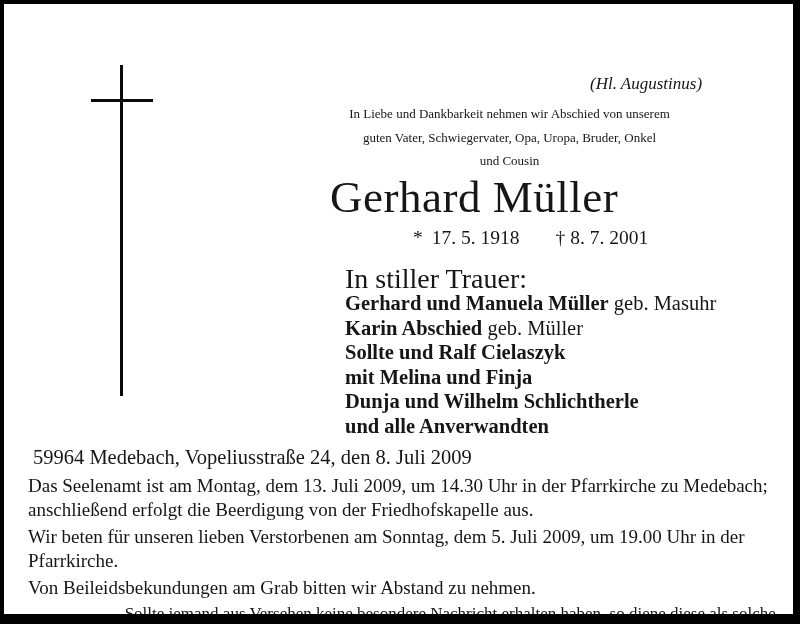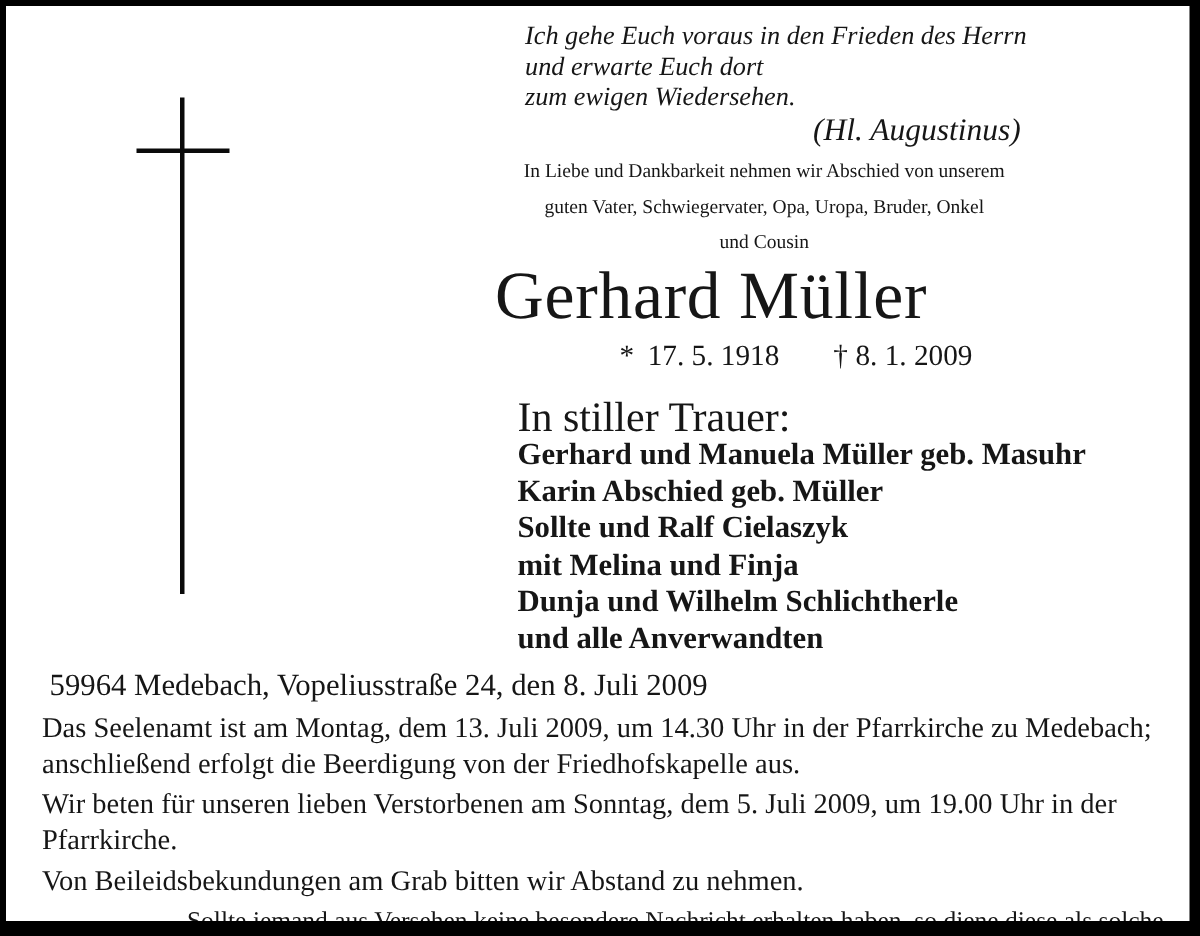--- a/index.html
+++ b/index.html
@@ -43,23 +43,23 @@
     position: absolute;
     left: 350px; top: 13px;
     width: 350px;
     font-style: italic;
     font-size: 17.5px;
     line-height: 20.5px;
     white-space: nowrap;
   }
   .epigraph-attribution {
     position: absolute;
-    left: 542px; top: 74px;
+    left: 590px; top: 74px;
     font-style: italic;
-    font-size: 21px;
+    font-size: 17px;
     white-space: nowrap;
   }
 
   
   .intro {
     position: absolute;
     left: 237px; top: 102px;
     width: 545px;
     font-size: 13px;
     line-height: 23.5px;
@@ -100,21 +100,21 @@
     white-space: nowrap;
   }
   .mourners {
     position: absolute;
     left: 345px; top: 291px;
     font-size: 20.5px;
     line-height: 24.6px;
     white-space: nowrap;
   }
   .mourner-name { font-weight: bold; }
-  .mourner-suffix { font-weight: bold; }
+  .mourner-suffix { font-weight: normal; }
 
   
   .dateline {
     position: absolute;
     left: 33px; top: 446px;
     font-size: 20.5px;
     white-space: nowrap;
   }
   .dateline-city { font-weight: normal; }
 
@@ -143,43 +143,38 @@
   <div class="frame-edge frame-top"></div>
   <div class="frame-edge frame-left"></div>
   <div class="frame-edge frame-right"></div>
   <div class="frame-edge frame-bottom"></div>
 
   <div>
     <div class="cross-v"></div>
     <div class="cross-h"></div>
   </div>
 
-  <div class="epigraph">
-    <div>Ich gehe Euch voraus in den Frieden des Herrn</div>
-    <div>und erwarte Euch dort</div>
-    <div>zum ewigen Wiedersehen.</div>
-  </div>
   <div class="epigraph-attribution">(Hl. Augustinus)</div>
 
   <div class="intro">
     <div>In Liebe und Dankbarkeit nehmen wir Abschied von unserem</div>
     <div>guten Vater, Schwiegervater, Opa, Uropa, Bruder, Onkel</div>
     <div>und Cousin</div>
   </div>
 
   <div class="deceased-name">Gerhard Müller</div>
 
   <div class="dates">
     <div class="date-group birth">
       <span class="date-symbol">*</span>
       <span>17. 5. 1918</span>
     </div>
     <div class="date-group death">
       <span class="date-symbol">†</span>
-      <span>8. 1. 2009</span>
+      <span>8. 7. 2001</span>
     </div>
   </div>
 
   <div class="mourning-header">In stiller Trauer:</div>
   <div class="mourners">
     <div>
       <span class="mourner-name">Gerhard und Manuela Müller</span><span class="mourner-suffix"> geb. Masuhr</span>
     </div>
     <div>
       <span class="mourner-name">Karin Abschied</span><span class="mourner-suffix"> geb. Müller</span>

